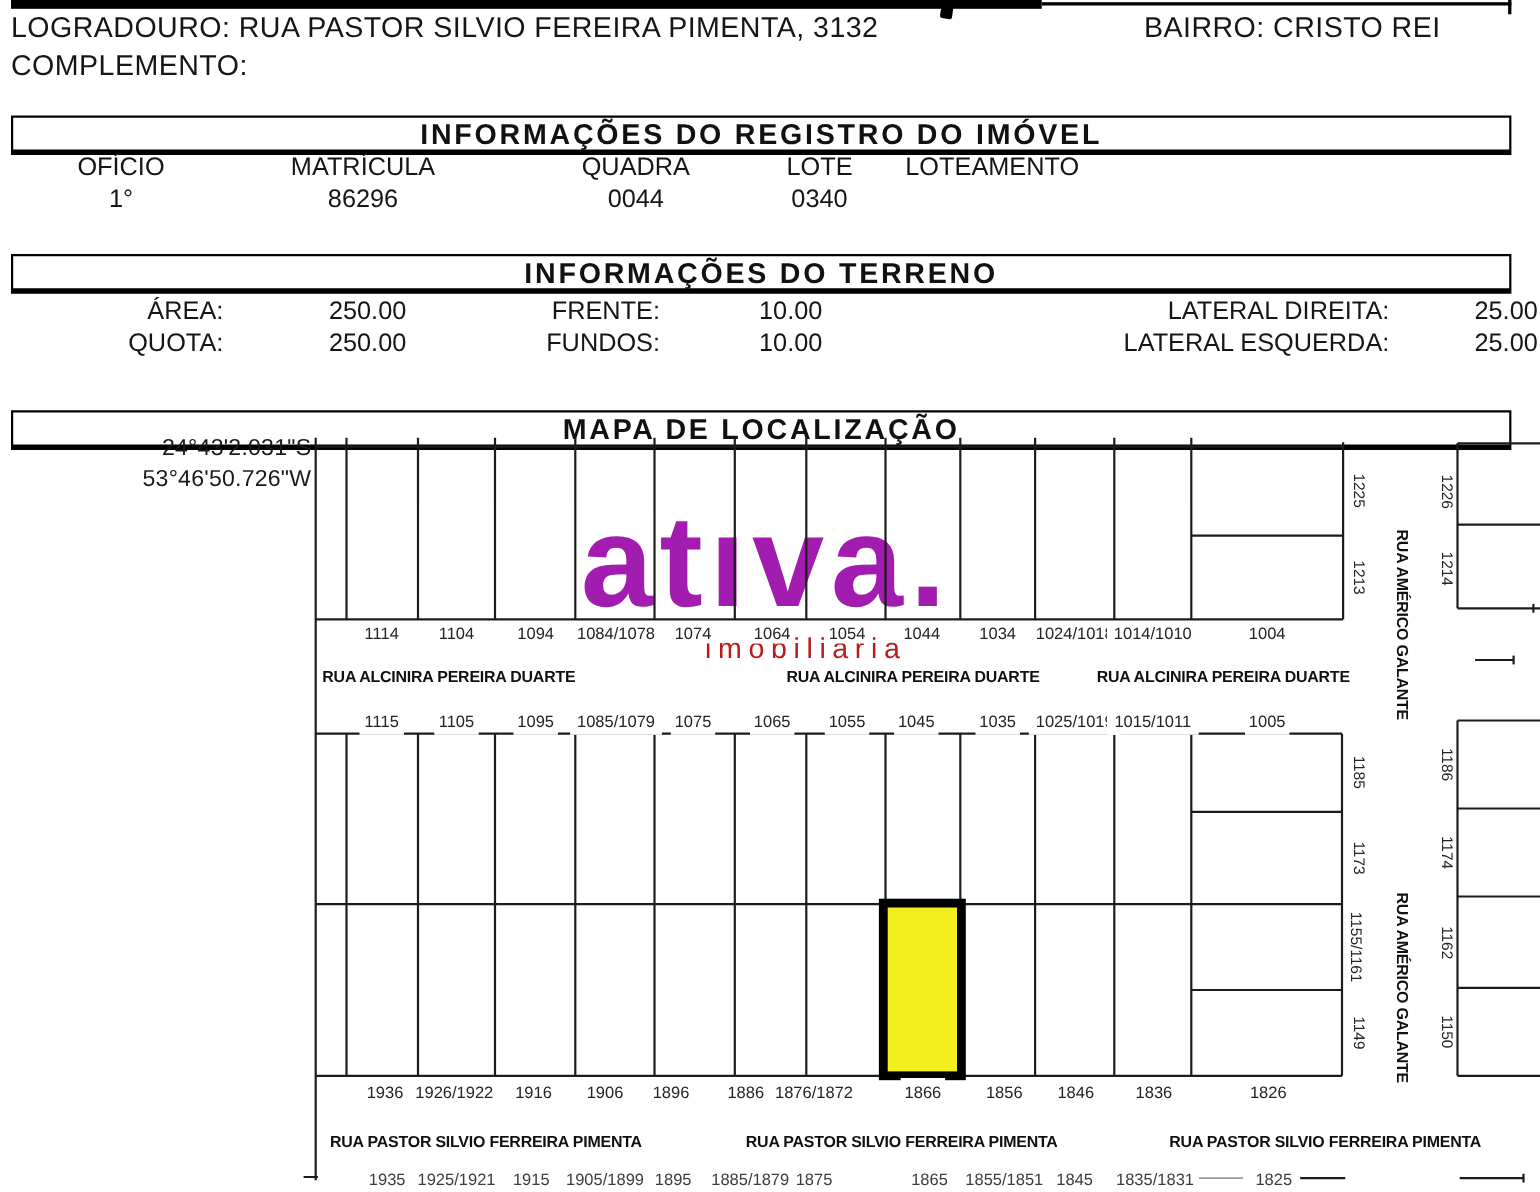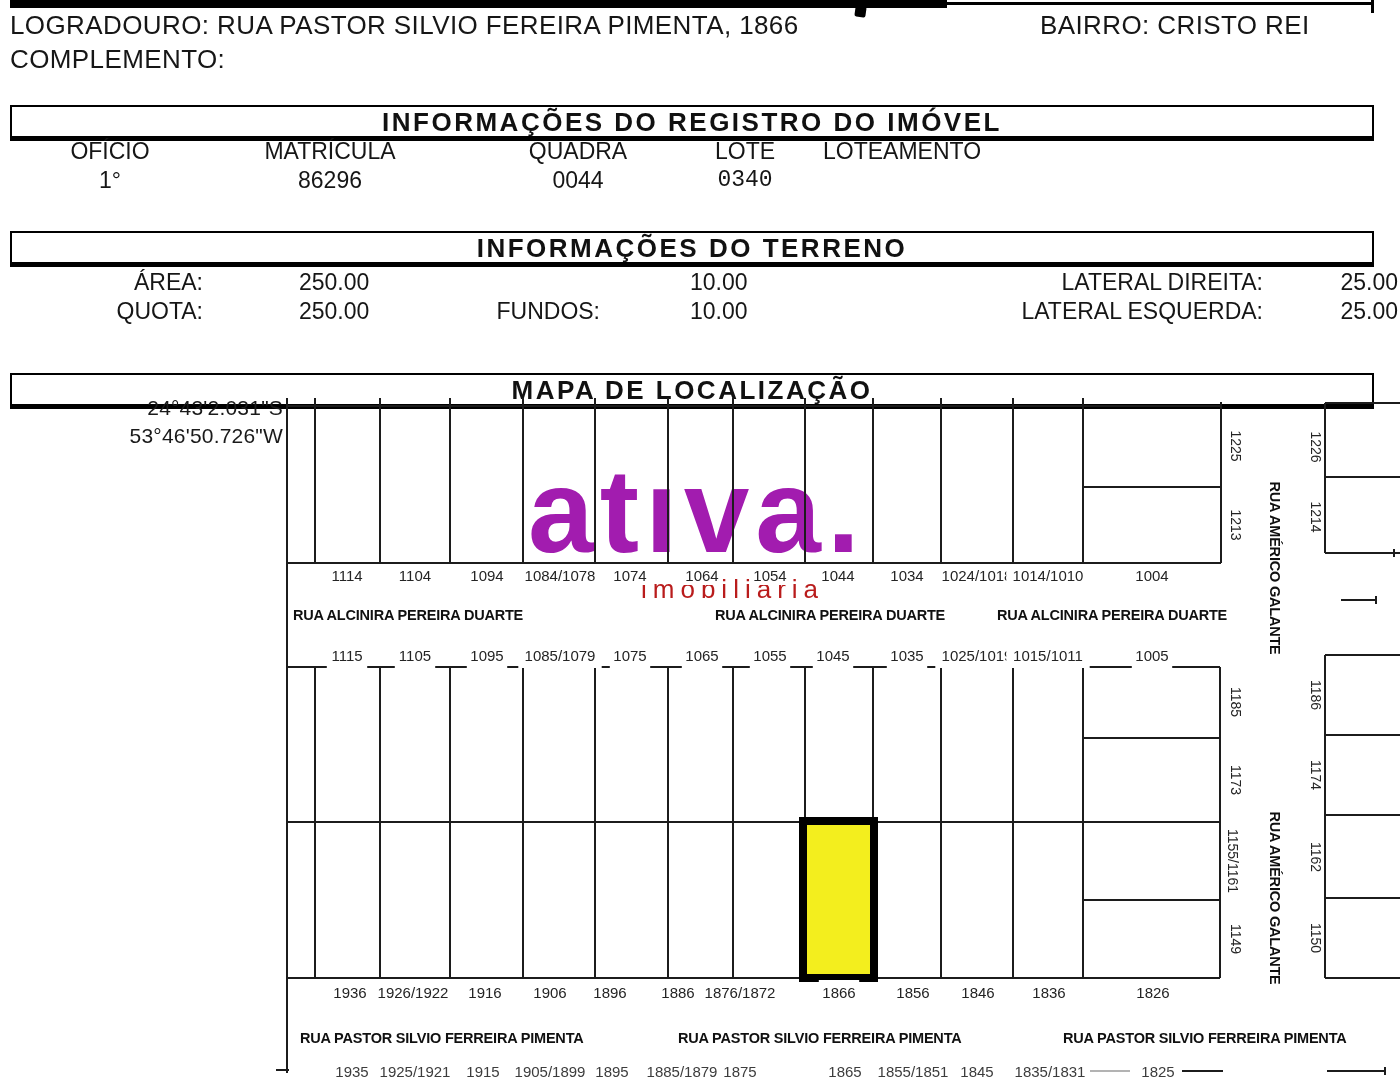--- a/index.html
+++ b/index.html
@@ -52,43 +52,44 @@
 </style>
 </head>
 <body>
 
 <div class="page">
   <div class="topbar"></div>
   <div class="topline"></div>
   <div class="toptick"></div>
   <div class="cedtail"></div>
 
-  <div class="addr logr">LOGRADOURO: RUA PASTOR SILVIO FEREIRA PIMENTA, 1866</div>
+  <div class="addr logr">LOGRADOURO: RUA PASTOR SILVIO FEREIRA PIMENTA, 3132</div>
   <div class="addr bair">BAIRRO: CRISTO REI</div>
   <div class="addr comp">COMPLEMENTO:</div>
 
   <div class="secbox" id="box-registro">INFORMAÇÕES DO REGISTRO DO IMÓVEL</div>
   <div class="rowwrap" id="registro-headers">
       <span class="cell ac" style="left: 110px;">OFÍCIO</span>
       <span class="cell ac" style="left: 330px;">MATRÍCULA</span>
       <span class="cell ac" style="left: 578px;">QUADRA</span>
       <span class="cell ac" style="left: 745px;">LOTE</span>
       <span class="cell al" style="left: 812px; margin-left: 11px;">LOTEAMENTO</span>
     </div>
   <div class="rowwrap" id="registro-values">
       <span class="cell ac" style="left: 110px;">1°</span>
       <span class="cell ac" style="left: 330px;">86296</span>
       <span class="cell ac" style="left: 578px;">0044</span>
-      <span class="cell ac" style="left: 745px; font-family: Liberation Mono, monospace;">0340</span>
+      <span class="cell ac" style="left: 745px;">0340</span>
     </div>
 
   <div class="secbox" id="box-terreno">INFORMAÇÕES DO TERRENO</div>
   <div class="rowwrap" id="terreno-row-0">
       <span class="tlab" style="left: -217px;">ÁREA:</span>
       <span class="tval" style="left: 299px;">250.00</span>
+      <span class="tlab" style="left: 180px;">FRENTE:</span>
       <span class="tval" style="left: 690px;">10.00</span>
       <span class="tlab" style="left: 843px;">LATERAL DIREITA:</span>
       <span class="tval vr" style="left: 1228px;">25.00</span>
     </div>
   <div class="rowwrap" id="terreno-row-1">
       <span class="tlab" style="left: -217px;">QUOTA:</span>
       <span class="tval" style="left: 299px;">250.00</span>
       <span class="tlab" style="left: 180px;">FUNDOS:</span>
       <span class="tval" style="left: 690px;">10.00</span>
       <span class="tlab" style="left: 843px;">LATERAL ESQUERDA:</span>

